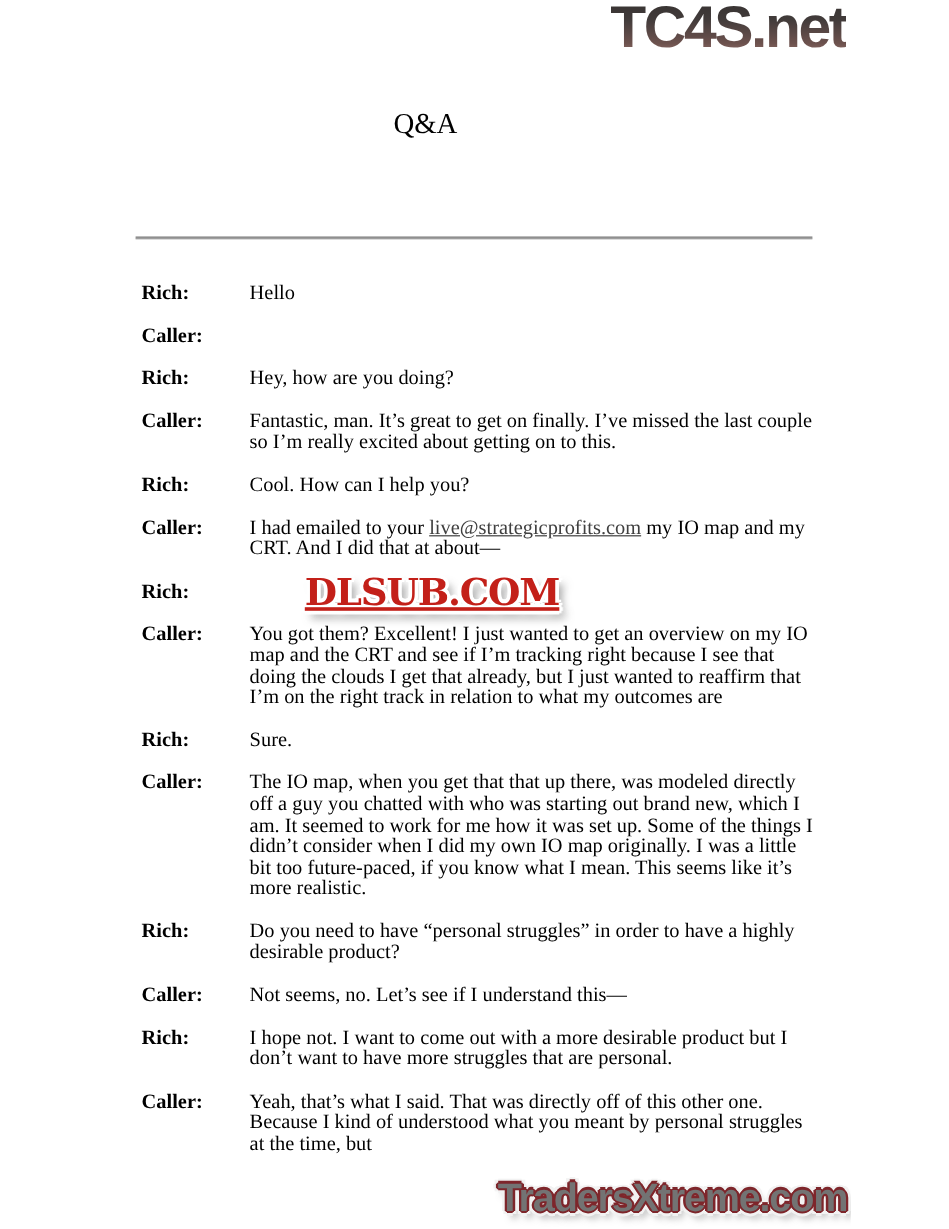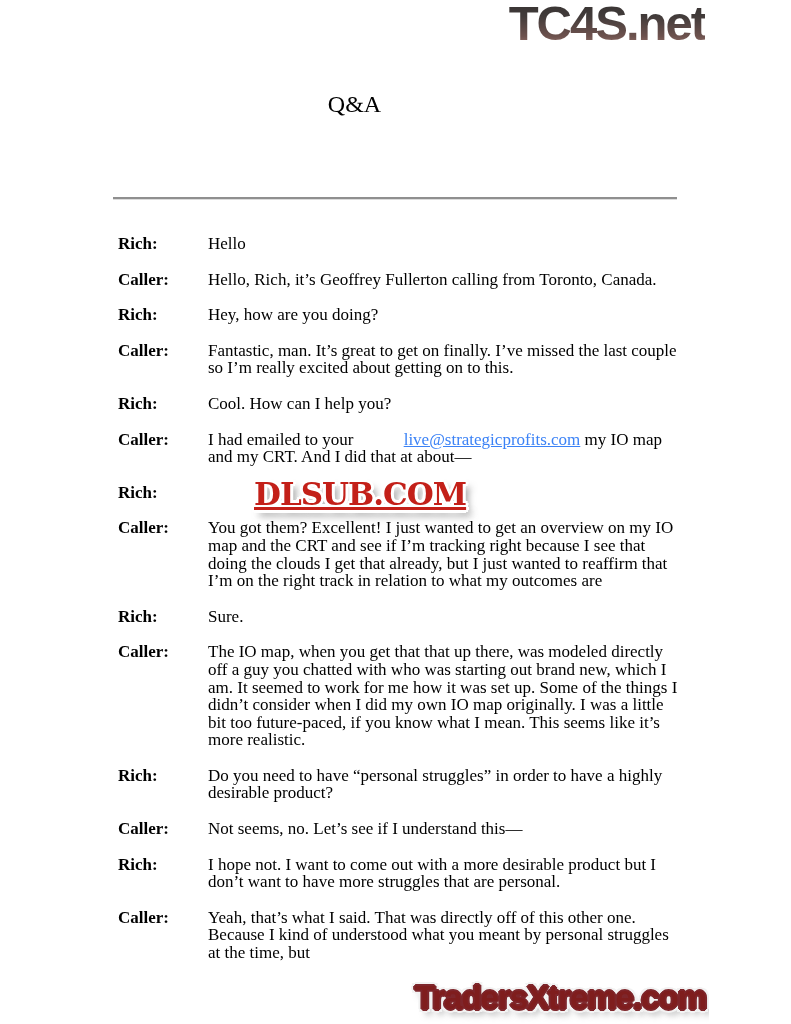--- a/index.html
+++ b/index.html
@@ -78,24 +78,23 @@
   }
   .speaker {
     width: 90px;
     flex: 0 0 90px;
     font-weight: bold;
   }
   .dialogue {
     width: 470px;
   }
   .dialogue a.email-link {
-    color: #3b82f6;
+    color: #404040;
     text-decoration: underline;
     cursor: pointer;
-    margin-left: 46px;
   }
 
   
   .dlsub-watermark {
     position: absolute;
     left: 254px;
     top: 477px;
     font-family: "DejaVu Serif", serif;
     font-weight: bold;
     font-size: 31px;
@@ -114,21 +113,21 @@
   
   .tradersxtreme-logo {
     position: absolute;
     right: 3px;
     bottom: 8px;
     font-family: "Liberation Sans", sans-serif;
     font-weight: bold;
     font-size: 33px;
     line-height: 1.1;
     letter-spacing: -1px;
-    color: #7f1d1d;
+    color: #737373;
     text-shadow:
       -2px 0 0 #7e262b, 2px 0 0 #7e262b,
       0 -2px 0 #7e262b, 0 2px 0 #7e262b,
       -1px -1px 0 #7e262b, 1px -1px 0 #7e262b,
       -1px 1px 0 #7e262b, 1px 1px 0 #7e262b,
       -4px 0 0 #f2f2f2, 4px 0 0 #f2f2f2,
       0 -4px 0 #f2f2f2, 0 4px 0 #f2f2f2,
       -3px -3px 0 #f2f2f2, 3px -3px 0 #f2f2f2,
       -3px 3px 0 #f2f2f2, 3px 3px 0 #f2f2f2,
       4px 6px 6px rgba(90,90,90,0.5);
@@ -146,21 +145,20 @@
 
   <hr class="divider">
 
   <div class="transcript" id="transcript">
       <div class="entry">
         <div class="speaker">Rich:</div>
         <div class="dialogue">Hello</div>
       </div>
       <div class="entry">
         <div class="speaker">Caller:</div>
-        <div class="dialogue">Hello, Rich, it’s Geoffrey Fullerton calling from Toronto, Canada.</div>
       </div>
       <div class="entry">
         <div class="speaker">Rich:</div>
         <div class="dialogue">Hey, how are you doing?</div>
       </div>
       <div class="entry">
         <div class="speaker">Caller:</div>
         <div class="dialogue">Fantastic, man. It’s great to get on finally. I’ve missed the last couple so I’m really excited about getting on to this.</div>
       </div>
       <div class="entry">

